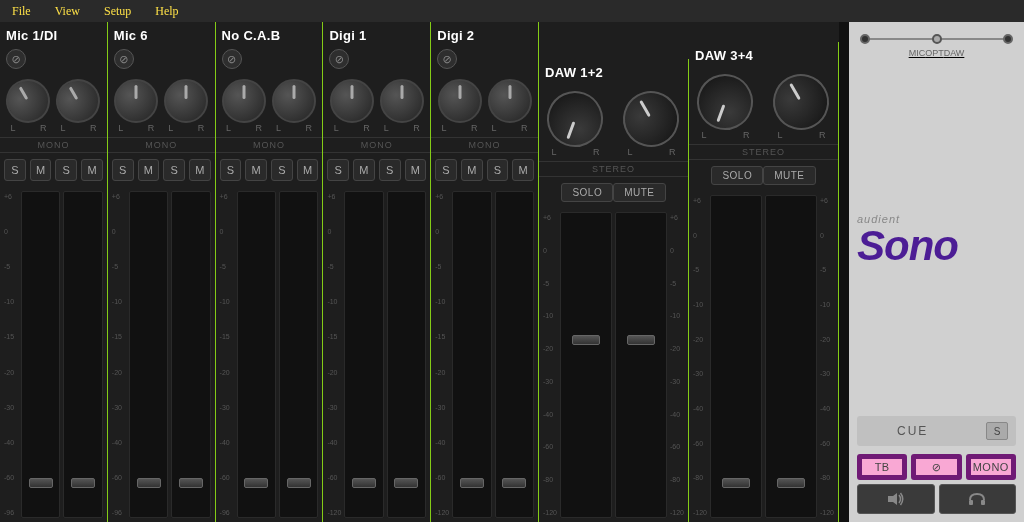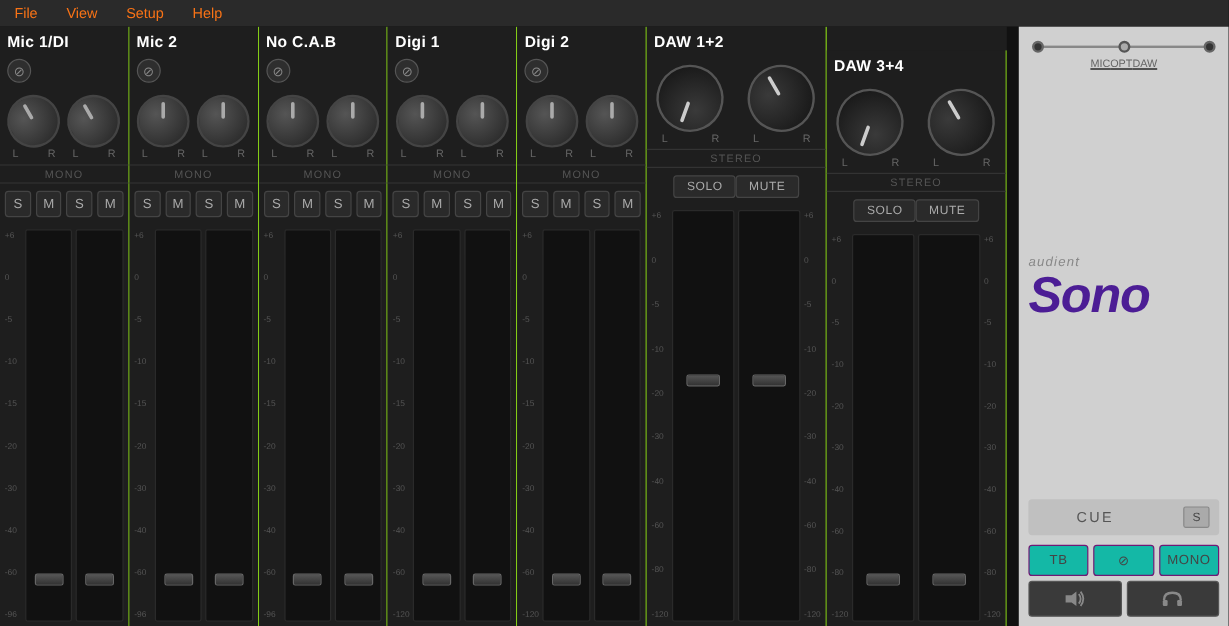--- a/index.html
+++ b/index.html
@@ -17,24 +17,25 @@
     .menu-bar {
       display: flex;
       background: #2a2a2a;
       padding: 2px 8px;
       gap: 16px;
       height: 22px;
       align-items: center;
       flex-shrink: 0;
     }
     .menu-item {
-      color: #f97316;
+      color: #fde047;
       font-size: 12px;
       cursor: pointer;
       padding: 2px 4px;
+      font-family: Liberation Serif, serif;
     }
 
     
     .main-layout {
       display: flex;
       flex: 1;
       overflow: hidden;
     }
 
     
@@ -276,22 +277,22 @@
       flex-direction: column;
       gap: 4px;
     }
     .bottom-row {
       display: flex;
       gap: 4px;
     }
     .tb-btn, .phase-small-btn, .mono-btn {
       flex: 1;
       height: 26px;
-      background: #14b8a6;
-      border: 1px solid #701a75;
+      background: #f9a8d4;
+      border: 5px solid #701a75;
       border-radius: 3px;
       color: #444;
       font-size: 11px;
       display: flex;
       align-items: center;
       justify-content: center;
       cursor: pointer;
       letter-spacing: 0.5px;
     }
     .action-btn {
@@ -422,21 +423,21 @@
           <div class="fader-rail-wrap">
             <div class="fader-handle" style="top:88%;"></div>
           </div>
         </div>
       </div>
     </div>
 
     <div class="channel-strip" style="min-width:80px;">
       <div class="channel-top-section">
         <div class="channel-header">
-          <span class="channel-name">Mic 2</span>
+          <span class="channel-name">Mic 6</span>
           <div style="display:flex;gap:4px;margin-top:3px;">
             <div class="phase-btn">⊘</div>
           </div>
         </div>
         <div class="knob-area">
           <div class="knob-container">
             <div class="knob"></div>
             <div class="lr-labels">
                 <span class="lr-label">L</span>
                 <span class="lr-label">R</span>
@@ -643,21 +644,21 @@
           <div class="fader-rail-wrap">
             <div class="fader-handle" style="top:88%;"></div>
           </div>
           <div class="fader-rail-wrap">
             <div class="fader-handle" style="top:88%;"></div>
           </div>
         </div>
       </div>
     </div>
 
-    <div class="channel-strip" style="min-width:150px;">
+    <div class="channel-strip" style="min-width:150px;margin-top:37px;">
       <div class="channel-top-section">
         <div class="channel-header">
           <span class="channel-name">DAW 1+2</span>
         </div>
         <div class="knob-area" style="gap:20px;">
           <div class="knob-container">
             <div class="knob daw-style large" style="transform:rotate(-160deg)"></div>
             <div class="lr-labels">
                 <span class="lr-label">L</span>
                 <span class="lr-label">R</span>

